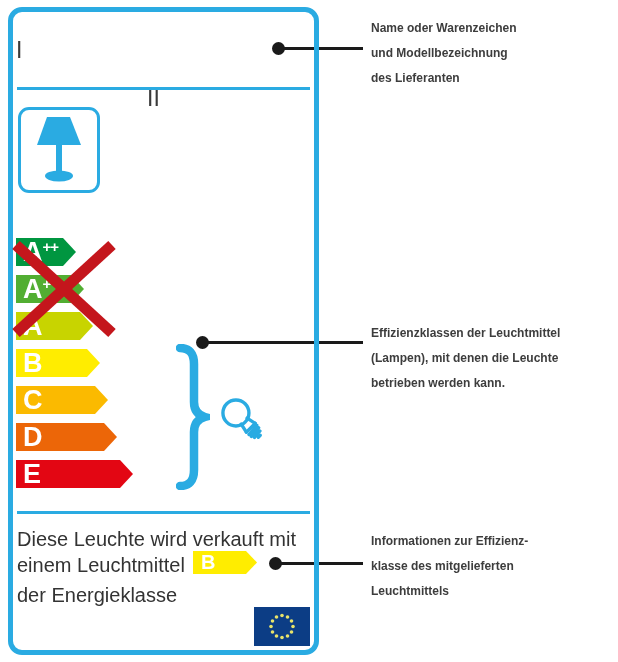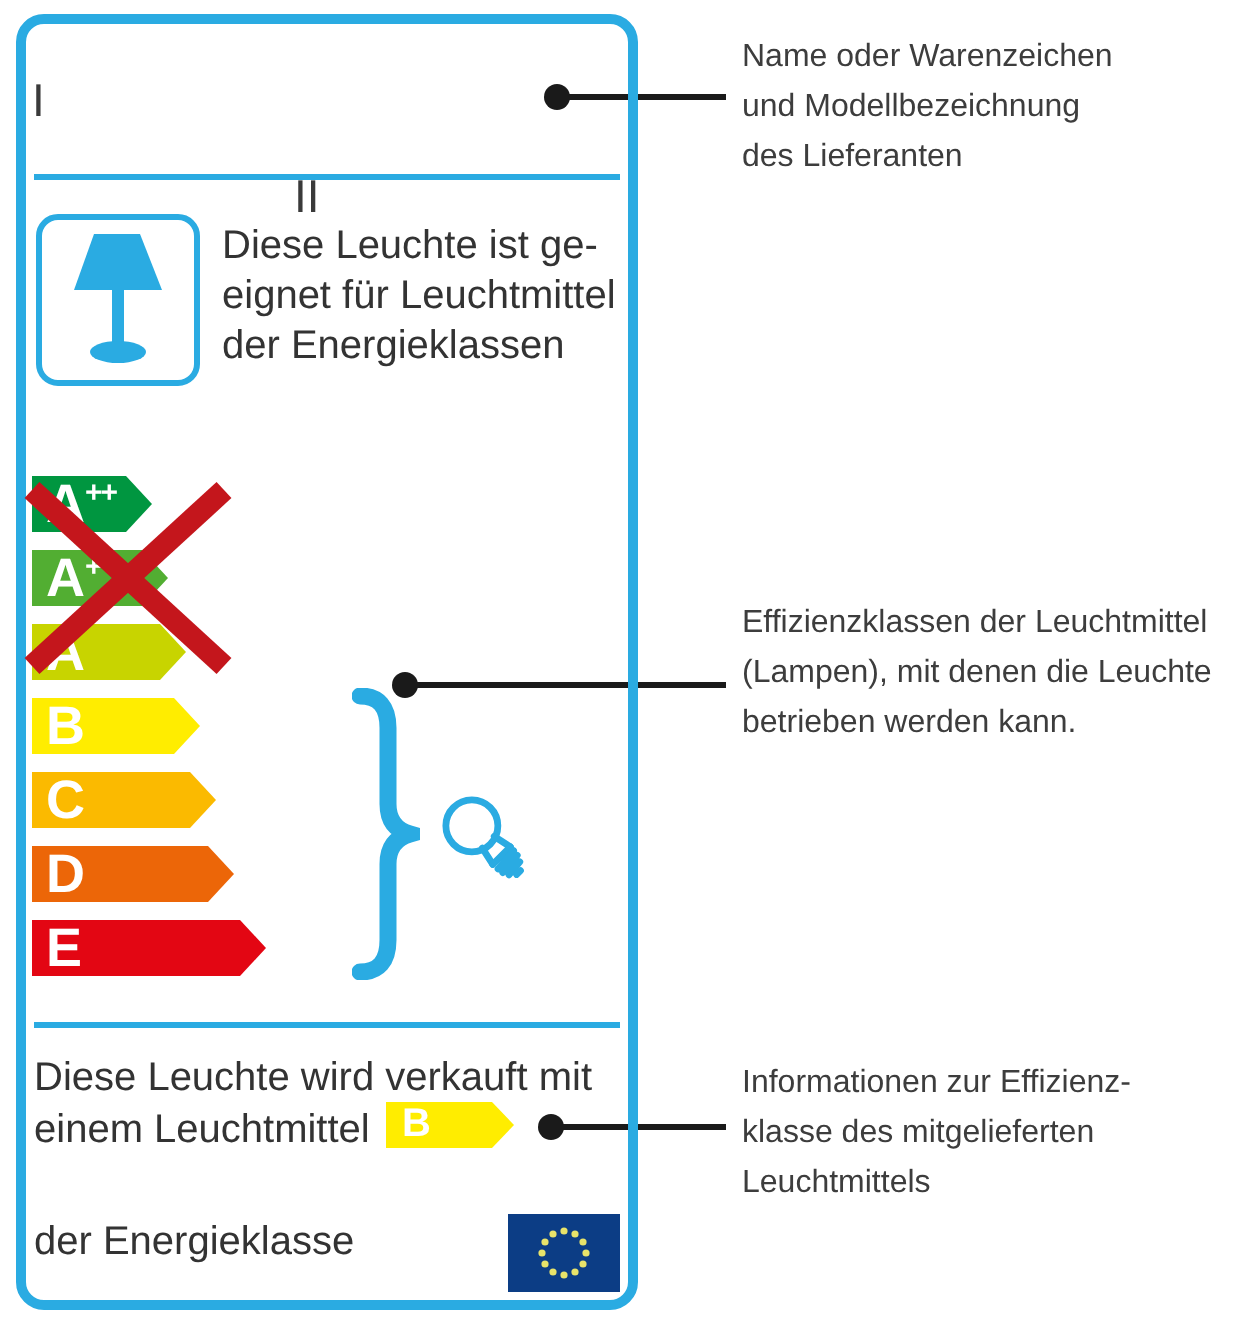--- a/index.html
+++ b/index.html
@@ -6,22 +6,22 @@
   body{
     width:618px;height:662px;position:relative;background:#ffffff;
     font-family:"Liberation Sans",sans-serif;overflow:hidden;
     color:var(--text,#333);
   }
   
   .connector-line{position:absolute;height:2.5px;background:var(--connector,#1a1a1a);z-index:1;}
   .connector-dot{position:absolute;width:13px;height:13px;border-radius:50%;background:var(--connector,#1a1a1a);z-index:1;}
   
   .annotation{
-    position:absolute;left:371px;width:244px;font-size:16px;line-height:25px;
-    color:var(--annotation_text,#3d3d3d);white-space:pre-line;z-index:1;
+    position:absolute;left:371px;width:244px;font-size:12px;line-height:25px;
+    color:var(--annotation_text,#3d3d3d);white-space:pre-line;z-index:1;font-weight:bold;
   }
   
   .label{
     position:absolute;left:8px;top:7px;width:311px;height:648px;box-sizing:border-box;
     border:5px solid var(--accent,#2aabe2);border-radius:14px;z-index:2;
   }
   .separator{position:absolute;left:4px;width:293px;height:3px;background:var(--accent,#2aabe2);}
   .brand-mark{position:absolute;top:25px;font-size:23px;color:#3a3a3a;}
   
   .lamp-box{
@@ -66,21 +66,21 @@
 
 <div class="connector-dot" style="left:196px;top:336px;"></div>
 <div class="connector-line" style="left:202px;top:341px;width:161px;"></div>
 
 <div class="connector-dot" style="left:269px;top:557px;"></div>
 <div class="connector-line" style="left:275px;top:562px;width:88px;"></div>
 
 <div class="annotation" style="top:16px;">Name oder Warenzeichen
 und Modellbezeichnung
 des Lieferanten</div>
-<div class="annotation" style="top:299px;">Effizienzklassen der Leuchtmittel
+<div class="annotation" style="top:321px;">Effizienzklassen der Leuchtmittel
 (Lampen), mit denen die Leuchte
 betrieben werden kann.</div>
 <div class="annotation" style="top:529px;">Informationen zur Effizienz-
 klasse des mitgelieferten
 Leuchtmittels</div>
 
 <div class="label">
 
   <span class="brand-mark" style="left:3px;">I</span>
   <span class="brand-mark" style="left:134px;margin-top:48px;">II</span>
@@ -88,23 +88,20 @@
   <div class="separator" style="top:75px;"></div>
 
   <div class="lamp-box">
     <svg width="76" height="80" viewBox="0 0 76 80">
       <polygon points="26,7 49,7 60,35 16,35" fill="#2aabe2"></polygon>
       <rect x="35" y="35" width="6" height="30" fill="#2aabe2"></rect>
       <ellipse cx="38" cy="66" rx="14" ry="5.5" fill="#2aabe2"></ellipse>
     </svg>
   </div>
 
-  <div class="suitability-text">Diese Leuchte ist ge-
-eignet für Leuchtmittel
-der Energieklassen</div>
 
   <div>
       <div class="eclass-arrow" style="top: 226px; width: 60px; background: rgb(0, 150, 64);">
         <span class="cl">A</span>
         <span class="sup">++</span>
       </div>
       <div class="eclass-arrow" style="top: 263px; width: 68px; background: rgb(82, 174, 50);">
         <span class="cl">A</span>
         <span class="sup">+</span>
       </div>
@@ -151,21 +148,21 @@
     </svg>
   </div>
 
   <div class="separator" style="top:499px;"></div>
 
   <div class="sold-line" style="top:515px;">Diese Leuchte wird verkauft mit</div>
   <div class="sold-line" style="top:541px;">einem Leuchtmittel</div>
   <div class="bulb-class-arrow" style="background: rgb(255, 237, 0);">
     <span class="cl">B</span>
   </div>
-  <div class="sold-line" style="top:597px;">der Energieklasse</div>
+  <div class="sold-line" style="top:571px;">der Energieklasse</div>
 
 
   <svg class="eu-flag" width="56" height="39" viewBox="0 0 56 39">
     <rect x="0" y="0" width="56" height="39" fill="#0c3d85"></rect>
     <g fill="#e8e36a">
       <circle cx="28" cy="8.5" r="1.8"></circle>
         <circle cx="33.5" cy="10" r="1.8"></circle>
       <circle cx="37.5" cy="14" r="1.8"></circle>
         <circle cx="39" cy="19.5" r="1.8"></circle>
       <circle cx="37.5" cy="25" r="1.8"></circle>

